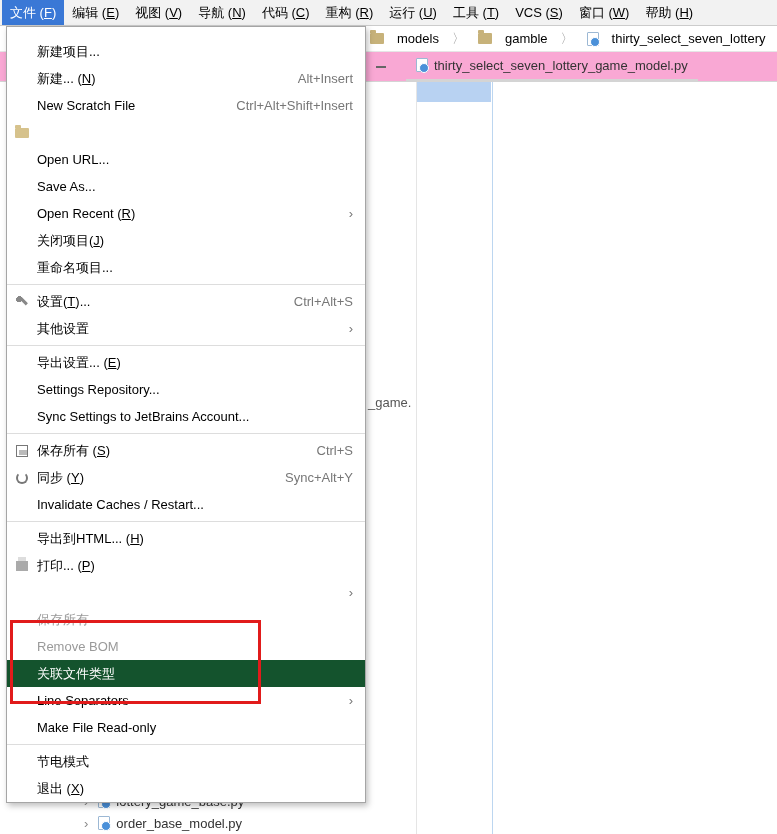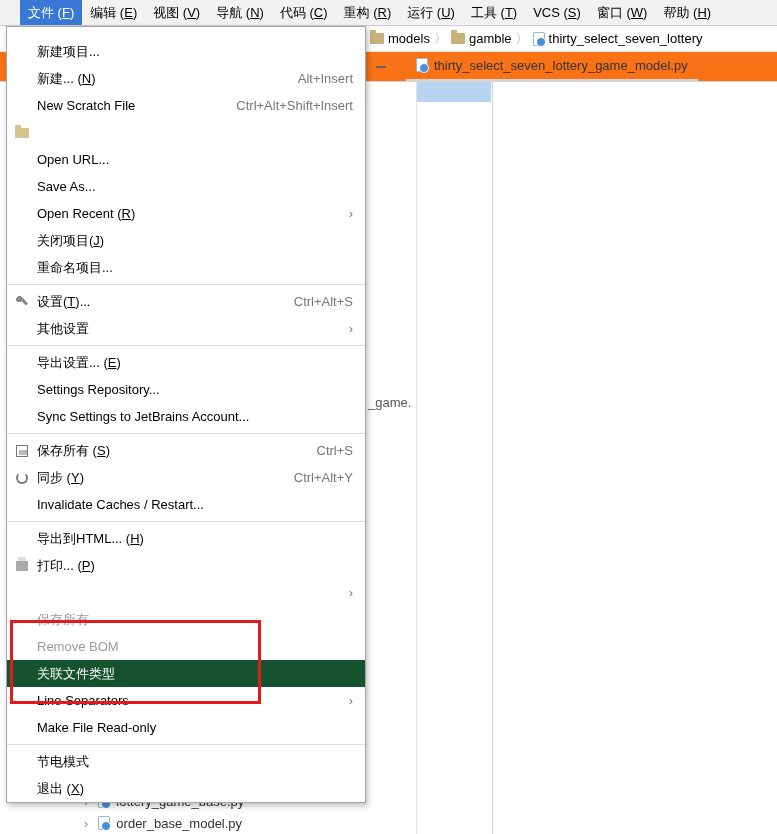--- a/index.html
+++ b/index.html
@@ -1,33 +1,33 @@
 <!DOCTYPE html>
 <html><head>
 <meta charset="utf-8">
 <style>
   * { box-sizing: border-box; margin: 0; padding: 0; font-family: "Segoe UI", "Microsoft YaHei", Arial, sans-serif; }
   body { width: 777px; height: 834px; background: #fff; font-size: 13px; color: #000; overflow: hidden; position: relative; }
 
   
-  .menubar { height: 26px; background: #f2f2f2; border-bottom: 1px solid #ccc; display: flex; align-items: stretch; padding-left: 20px; }
+  .menubar { height: 26px; background: #f2f2f2; border-bottom: 1px solid #ccc; display: flex; align-items: stretch; padding-left: 2px; }
   .menubar .menu-item { padding: 4px 8px; display: flex; align-items: center; white-space: nowrap; cursor: default; }
   .menubar .menu-item.active { background: #3a78d6; color: #fff; }
   .mnemonic { text-decoration: underline; }
 
   
-  .crumb-row { height: 26px; display: flex; align-items: center; gap: 4px; padding-left: 370px; background: #fff; border-bottom: 1px solid #e6e6e6; }
+  .crumb-row { height: 26px; display: flex; align-items: center; gap: 13px; padding-left: 370px; background: #fff; border-bottom: 1px solid #e6e6e6; }
   .folder-ico { width: 14px; height: 11px; background: #c7b27a; border-radius: 1px; display: inline-block; position: relative; }
   .folder-ico::before { content: ""; position: absolute; top: -3px; left: 0; width: 6px; height: 3px; background: #c7b27a; border-radius: 1px 1px 0 0; }
   .pyfile-ico { width: 12px; height: 14px; background: #fff; border: 1px solid #9cb8d4; border-radius: 1px; display: inline-block; position: relative; }
   .pyfile-ico::after { content: ""; position: absolute; bottom: -2px; right: -2px; width: 8px; height: 8px; background: #4a90d9; border-radius: 50%; border: 1px solid #fff; }
   .crumb-sep { color: #999; }
 
   
-  .tab-row { height: 30px; display: flex; align-items: center; border-bottom: 1px solid #d4d4d4; background: #f97316; }
+  .tab-row { height: 30px; display: flex; align-items: center; border-bottom: 1px solid #d4d4d4; background: #f9a8d4; }
   .tool-btn { width: 22px; height: 22px; display: flex; align-items: center; justify-content: center; margin-left: 370px; color: #666; }
   .minus { width: 10px; height: 2px; background: #666; }
   .editor-tab { margin-left: 14px; height: 30px; display: flex; align-items: center; gap: 6px; padding: 0 10px; border-bottom: 3px solid #d4d4d4; color: #333; }
 
   
   .editor-body { position: absolute; left: 0; right: 0; top: 82px; bottom: 0; background: #fff; }
   .gutter { position: absolute; left: 416px; top: 0; bottom: 0; width: 1px; background: #e5e5e5; }
   .selection-hl { position: absolute; left: 417px; top: 0; width: 74px; height: 20px; background: #b8d2f2; }
   .right-margin { position: absolute; left: 492px; top: 0; bottom: 0; width: 1px; background: #bcd6f0; }
 
@@ -225,21 +225,21 @@
         <span class="ico-disk"></span>
       </span>
       <span class="lbl"><span>保存所有 (</span><span class="mnemonic">S</span><span>)</span></span>
       <span class="sc">Ctrl+S</span>
     </div>
     <div class="drow">
       <span class="icon-slot">
         <span class="ico-sync"></span>
       </span>
       <span class="lbl"><span>同步 (</span><span class="mnemonic">Y</span><span>)</span></span>
-      <span class="sc">Ctrl+Alt+Y</span>
+      <span class="sc">Sync+Alt+Y</span>
     </div>
     <div class="drow">
       <span class="icon-slot"></span>
       <span class="lbl">Invalidate Caches / Restart...</span>
     </div>
     <div class="dsep"></div>
     <div class="drow">
       <span class="icon-slot"></span>
       <span class="lbl"><span>导出到HTML... (</span><span class="mnemonic">H</span><span>)</span></span>
     </div>

